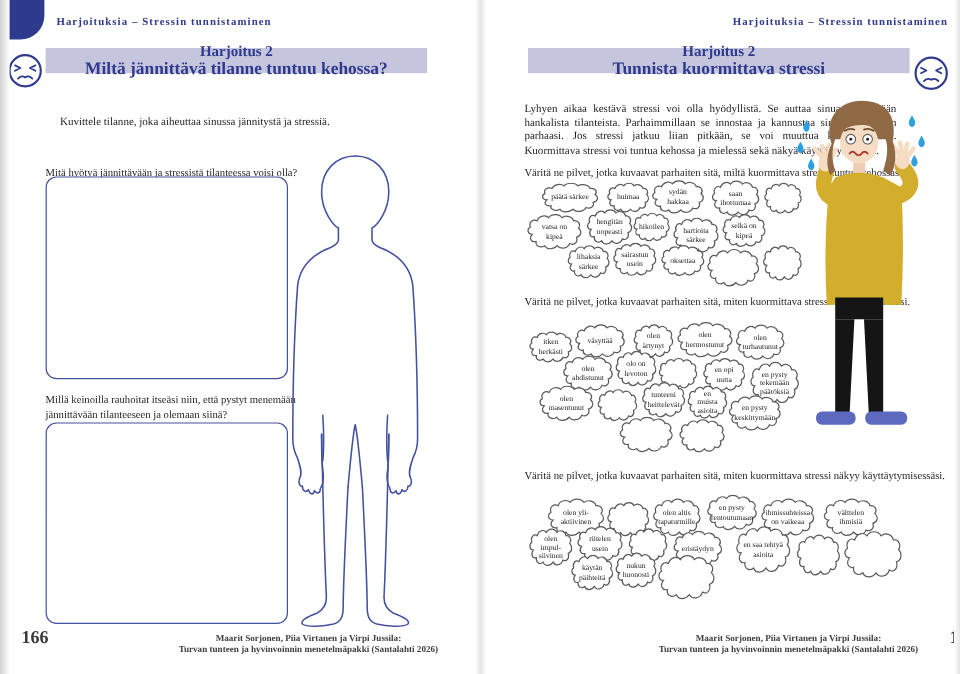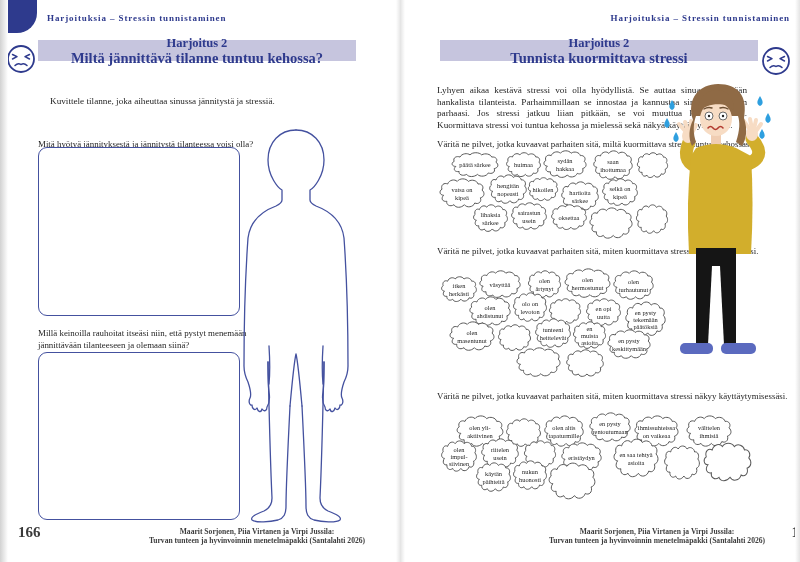--- a/index.html
+++ b/index.html
@@ -95,21 +95,21 @@
       <circle cx="15" cy="15" r="13" fill="#ffffff" stroke="#2e3a8d" stroke-width="1.8"></circle>
       <path d="M6.5,10.5 L11,12.7 L6.5,15" fill="none" stroke="#2e3a8d" stroke-width="1.5" stroke-linecap="round" stroke-linejoin="round"></path>
       <path d="M23.5,10.5 L19,12.7 L23.5,15" fill="none" stroke="#2e3a8d" stroke-width="1.5" stroke-linecap="round" stroke-linejoin="round"></path>
       <path d="M9,21.5 Q12,18.5 15,20.5 Q18,18.5 21,21.5" fill="none" stroke="#2e3a8d" stroke-width="1.5" stroke-linecap="round"></path>
     </svg>
 
     <div class="l-intro body-text">
       <p>Kuvittele tilanne, joka aiheuttaa sinussa jännitystä ja stressiä.</p>
     </div>
 
-    <div class="prompt l-q1">Mitä hyötyä jännityksestä ja jännitystä tilanteessa voisi olla?</div>
+    <div class="prompt l-q1">Mitä hyötyä jännittävään ja stressistä tilanteessa voisi olla?</div>
     <div class="answer-box b1"></div>
 
     <div class="l-q2">Millä keinoilla rauhoitat itseäsi niin, että pystyt menemään jännittävään tilanteeseen ja olemaan siinä?</div>
     <div class="answer-box b2"></div>
 
     <svg class="body-outline" viewBox="0 0 152 400" fill="none" stroke="#44519f" stroke-width="1.3" stroke-linejoin="round" stroke-linecap="round">
 
       <path d="M60,4 C76,4 88,16 88,34 C88,50 78,62 74,64 L74,74 C74,76 76,78 80,80
                C96,86 106,96 108,112 C110,140 112,190 112,240 C112,248 110,252 108,256
                C106,262 104,268 106,272 C108,276 106,280 104,279 C104,283 101,285 99,282

